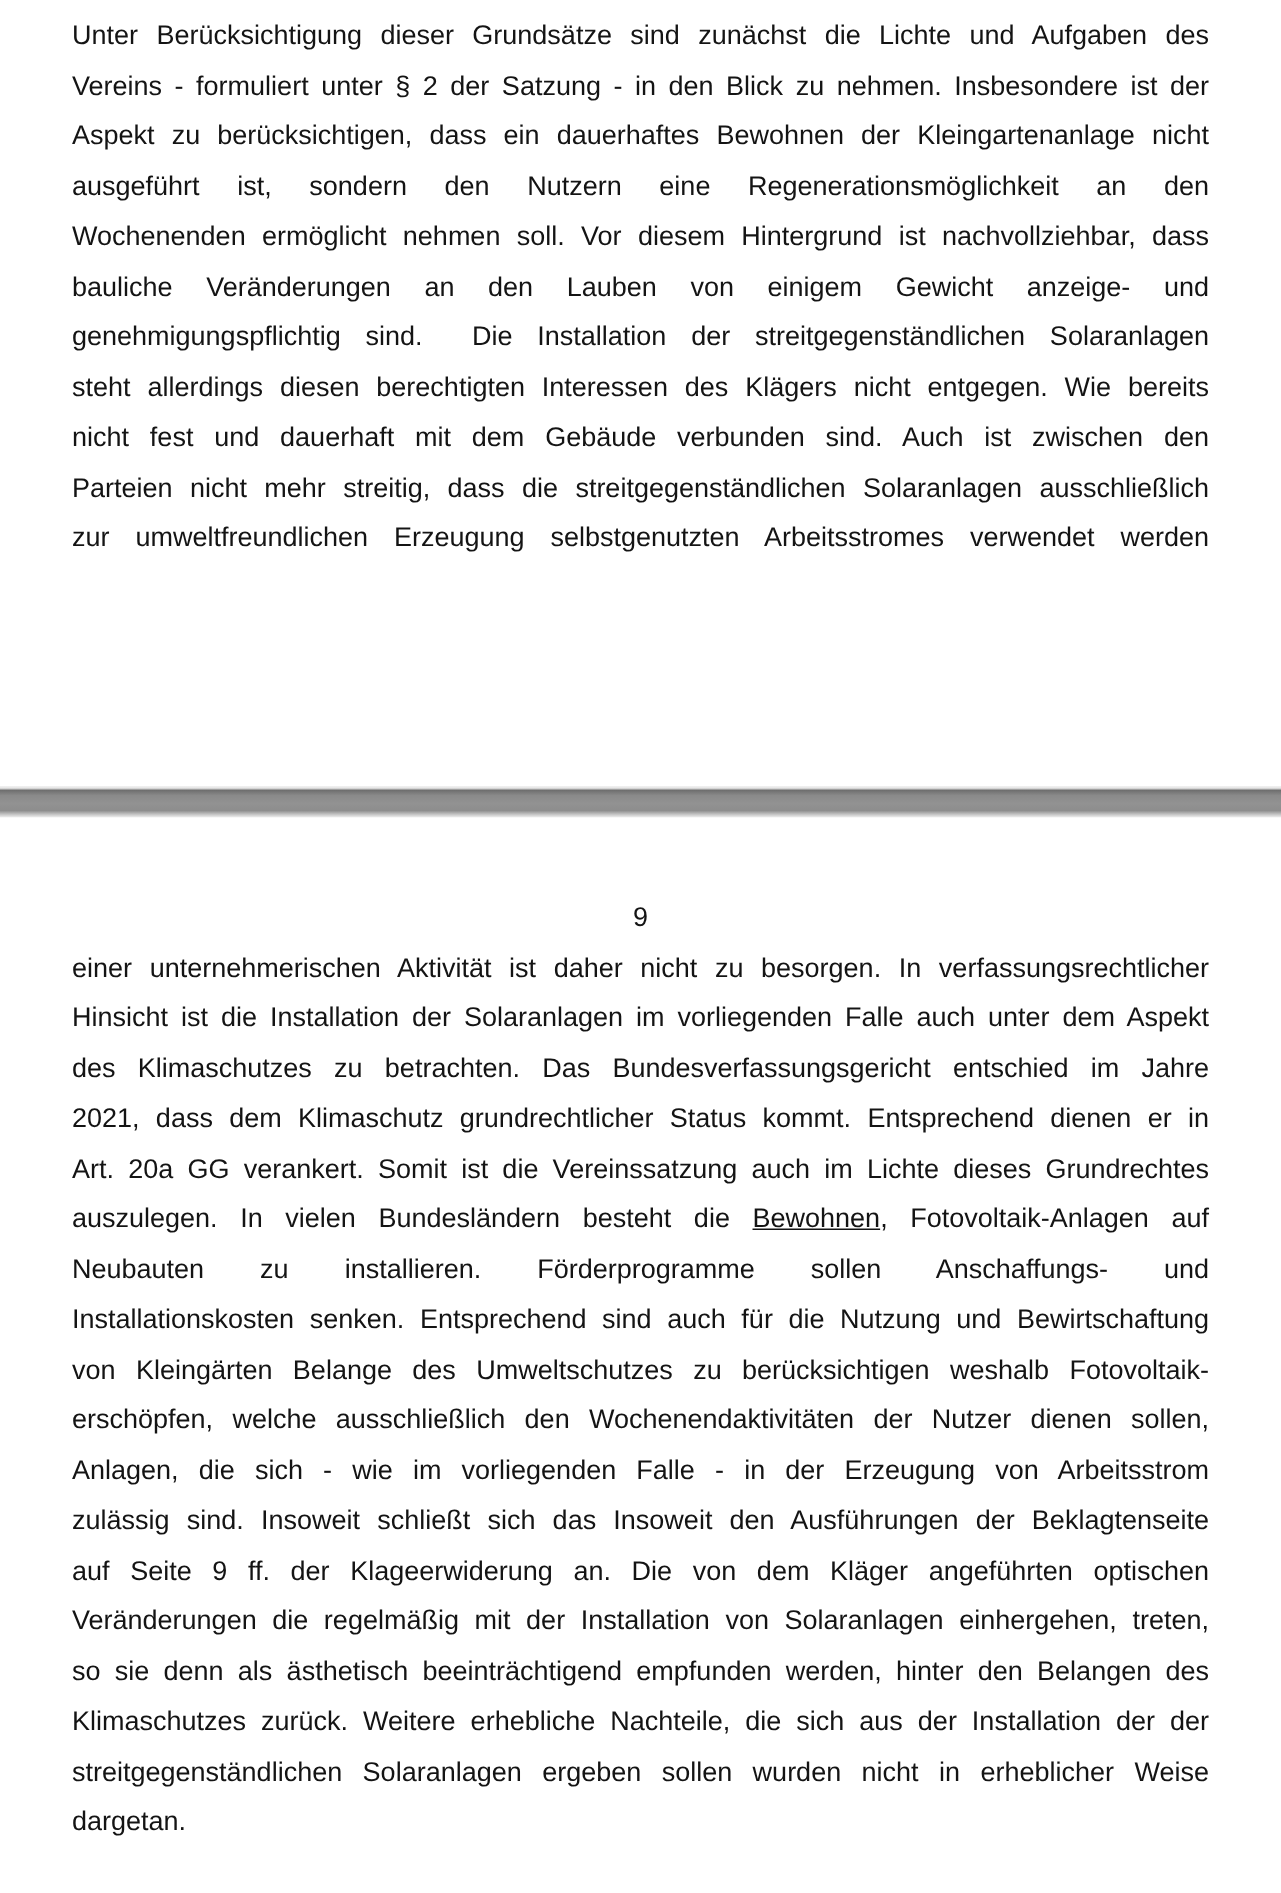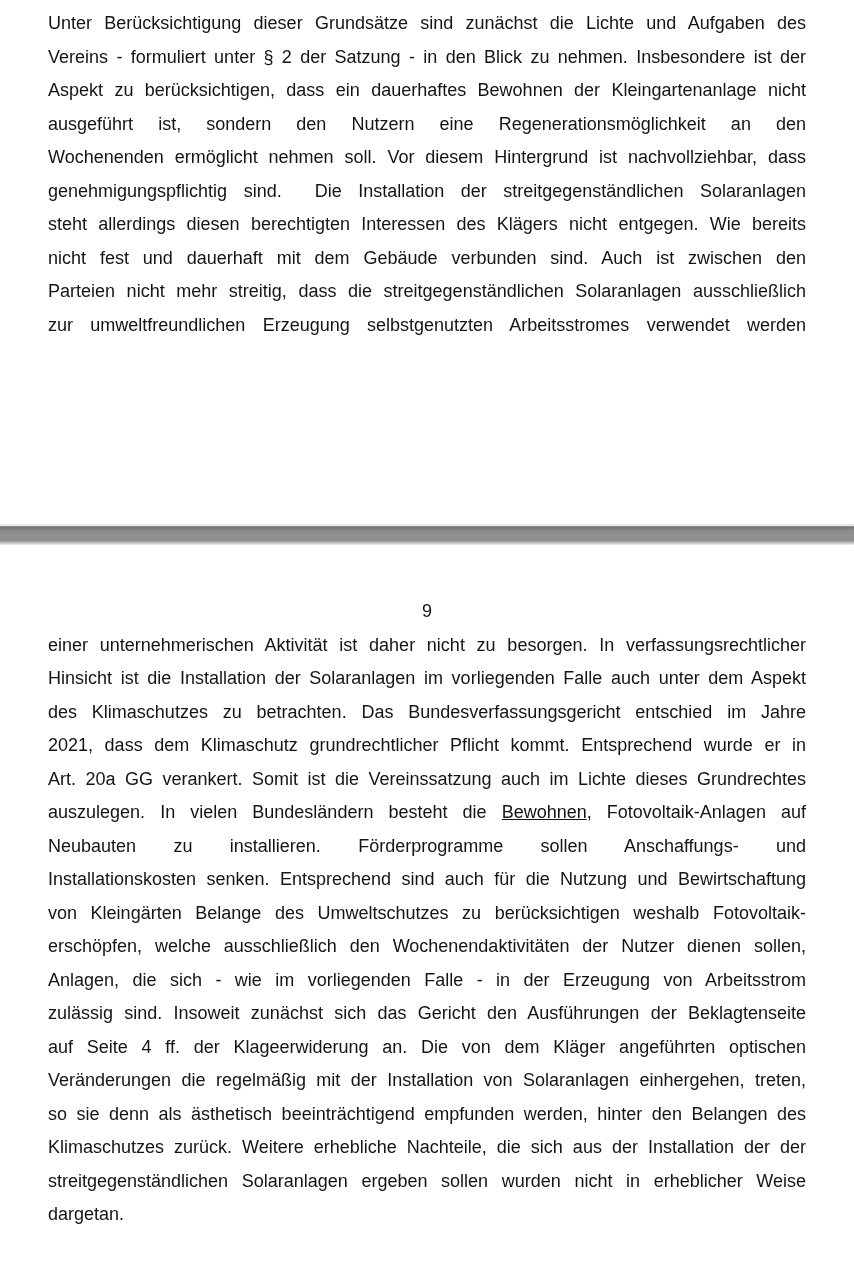--- a/index.html
+++ b/index.html
@@ -61,45 +61,46 @@
 <body>
 
 <div>
 
   <div id="page1-block" class="textblock">
       <div class="line"><span>Unter Berücksichtigung dieser Grundsätze sind zunächst die Lichte und Aufgaben des</span></div>
       <div class="line"><span>Vereins - formuliert unter § 2 der Satzung - in den Blick zu nehmen. Insbesondere ist der</span></div>
       <div class="line"><span>Aspekt zu berücksichtigen, dass ein dauerhaftes Bewohnen der Kleingartenanlage nicht</span></div>
       <div class="line"><span>ausgeführt ist, sondern den Nutzern eine Regenerationsmöglichkeit an den</span></div>
       <div class="line"><span>Wochenenden ermöglicht nehmen soll. Vor diesem Hintergrund ist nachvollziehbar, dass</span></div>
+      <div class="line"><span>bauliche Veränderungen an den Lauben von einigem Gewicht anzeige- und</span></div>
       <div class="line"><span>genehmigungspflichtig sind.&nbsp; Die Installation der streitgegenständlichen Solaranlagen</span></div>
       <div class="line"><span>steht allerdings diesen berechtigten Interessen des Klägers nicht entgegen. Wie bereits</span></div>
       <div class="line"><span>nicht fest und dauerhaft mit dem Gebäude verbunden sind. Auch ist zwischen den</span></div>
       <div class="line"><span>Parteien nicht mehr streitig, dass die streitgegenständlichen Solaranlagen ausschließlich</span></div>
       <div class="line"><span>zur umweltfreundlichen Erzeugung selbstgenutzten Arbeitsstromes verwendet werden</span></div>
     </div>
 
   <div class="page-separator"></div>
 
   <div id="page2-block" class="textblock">
     <div class="line pagenum">9</div>
     <div>
         <div class="line"><span>einer unternehmerischen Aktivität ist daher nicht zu besorgen. In verfassungsrechtlicher</span></div>
         <div class="line"><span>Hinsicht ist die Installation der Solaranlagen im vorliegenden Falle auch unter dem Aspekt</span></div>
         <div class="line"><span>des Klimaschutzes zu betrachten. Das Bundesverfassungsgericht entschied im Jahre</span></div>
-        <div class="line"><span>2021, dass dem Klimaschutz grundrechtlicher Pflicht kommt. Entsprechend wurde er in</span></div>
+        <div class="line"><span>2021, dass dem Klimaschutz grundrechtlicher Status kommt. Entsprechend dienen er in</span></div>
         <div class="line"><span>Art. 20a GG verankert. Somit ist die Vereinssatzung auch im Lichte dieses Grundrechtes</span></div>
         <div class="line"><span>auszulegen. In vielen Bundesländern besteht die </span><span class="u">Bewohnen</span><span>, Fotovoltaik-Anlagen auf</span></div>
         <div class="line"><span>Neubauten zu installieren. Förderprogramme sollen Anschaffungs- und</span></div>
         <div class="line"><span>Installationskosten senken. Entsprechend sind auch für die Nutzung und Bewirtschaftung</span></div>
         <div class="line"><span>von Kleingärten Belange des Umweltschutzes zu berücksichtigen weshalb Fotovoltaik-</span></div>
         <div class="line"><span>erschöpfen, welche ausschließlich den Wochenendaktivitäten der Nutzer dienen sollen,</span></div>
         <div class="line"><span>Anlagen, die sich - wie im vorliegenden Falle - in der Erzeugung von Arbeitsstrom</span></div>
-        <div class="line"><span>zulässig sind. Insoweit zunächst sich das Gericht den Ausführungen der Beklagtenseite</span></div>
-        <div class="line"><span>auf Seite 4 ff. der Klageerwiderung an. Die von dem Kläger angeführten optischen</span></div>
+        <div class="line"><span>zulässig sind. Insoweit schließt sich das Insoweit den Ausführungen der Beklagtenseite</span></div>
+        <div class="line"><span>auf Seite 9 ff. der Klageerwiderung an. Die von dem Kläger angeführten optischen</span></div>
         <div class="line"><span>Veränderungen die regelmäßig mit der Installation von Solaranlagen einhergehen, treten,</span></div>
         <div class="line"><span>so sie denn als ästhetisch beeinträchtigend empfunden werden, hinter den Belangen des</span></div>
         <div class="line"><span>Klimaschutzes zurück. Weitere erhebliche Nachteile, die sich aus der Installation der der</span></div>
         <div class="line"><span>streitgegenständlichen Solaranlagen ergeben sollen wurden nicht in erheblicher Weise</span></div>
         <div class="line align-left"><span>dargetan.</span></div>
       </div>
   </div>
 
 </div>
 

